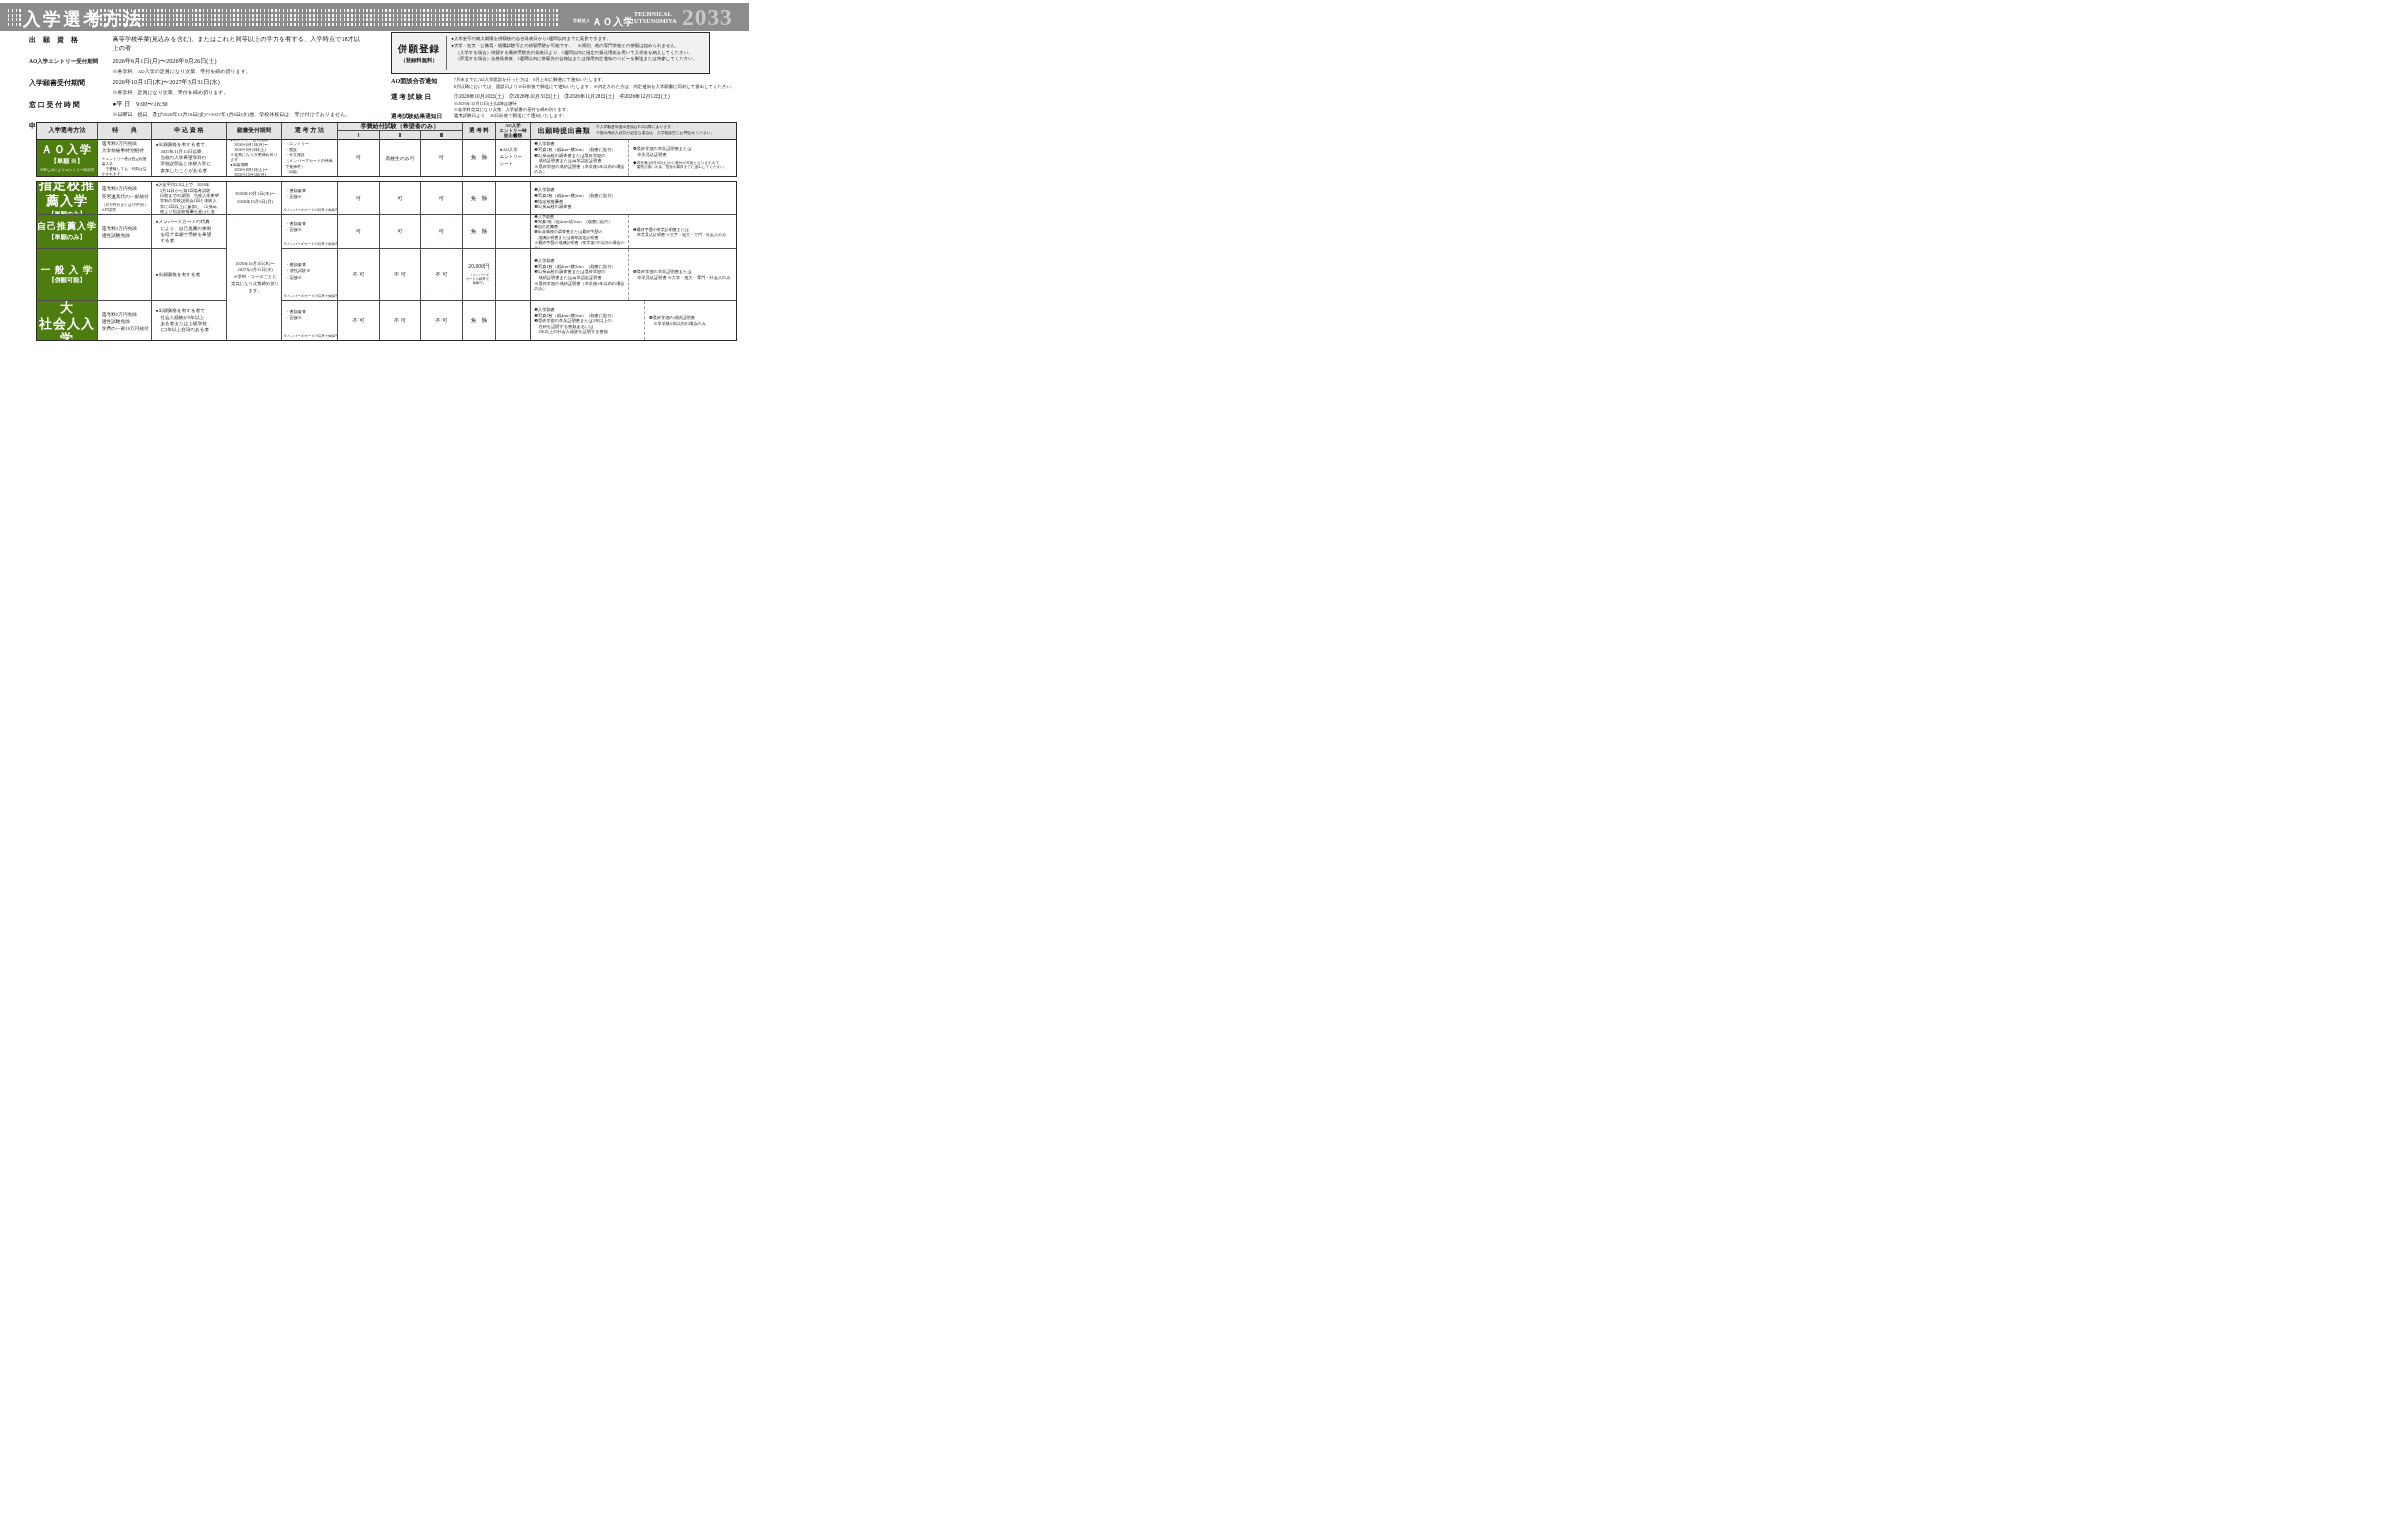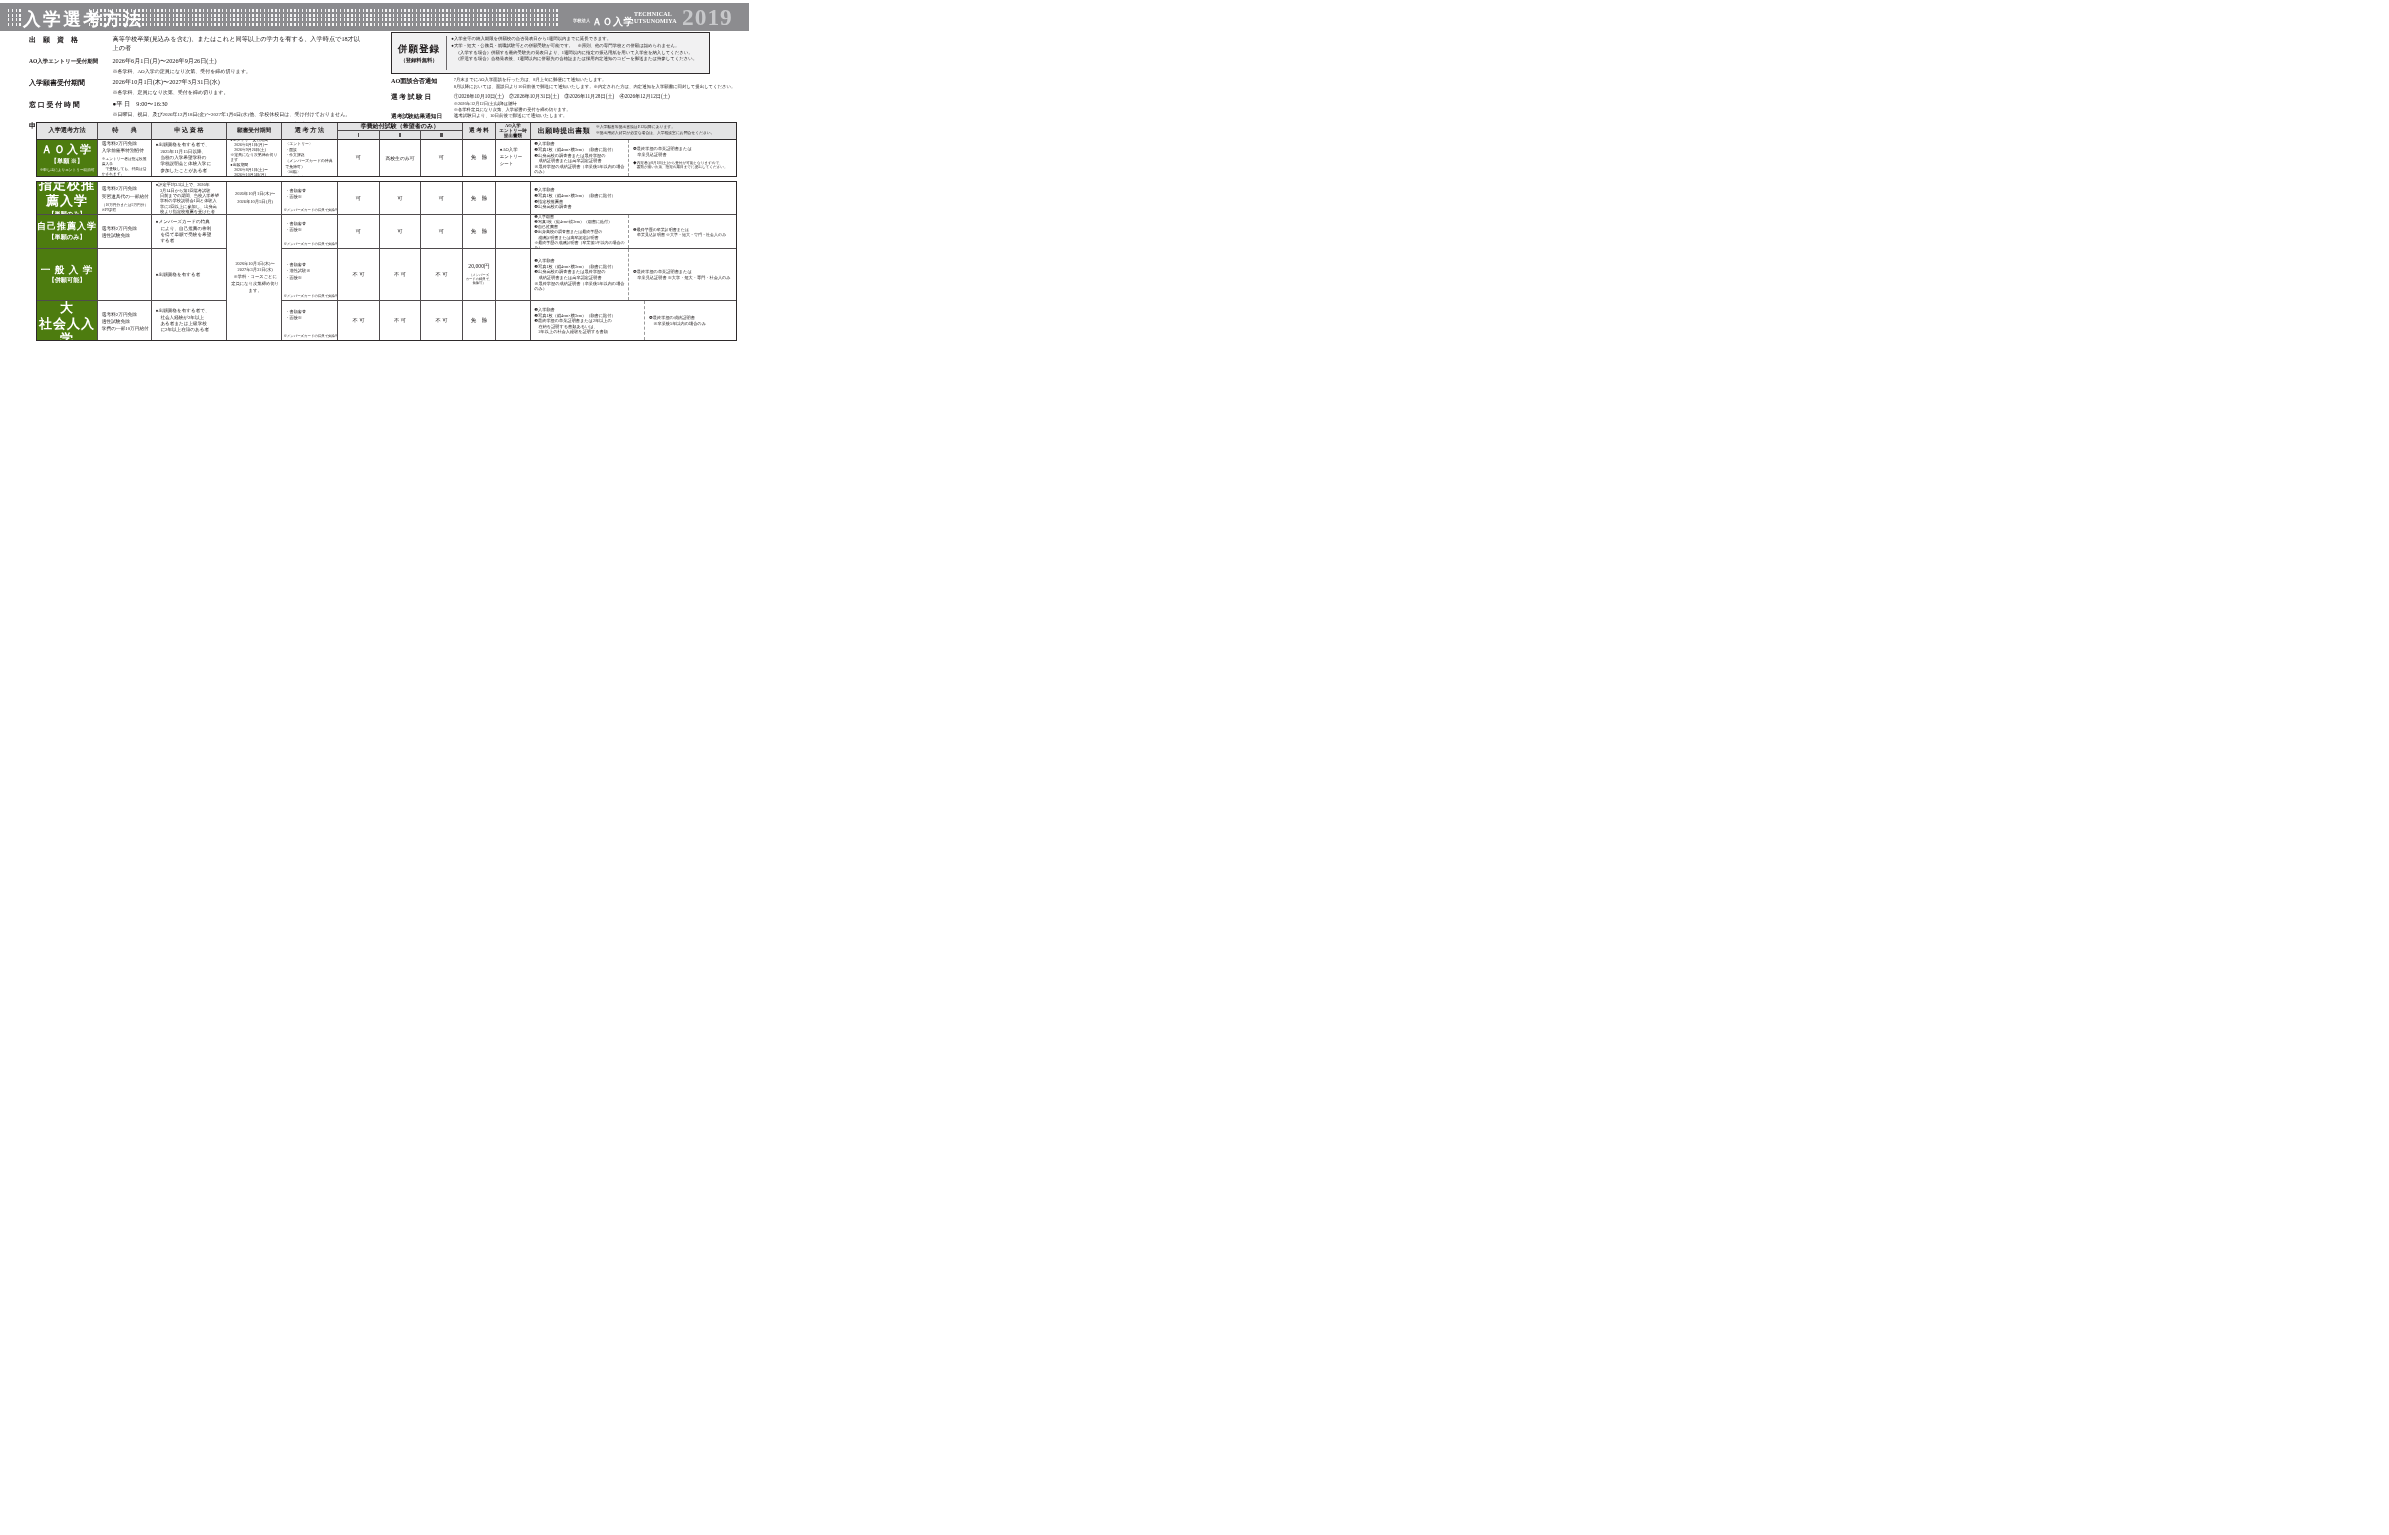--- a/index.html
+++ b/index.html
@@ -102,21 +102,21 @@
       </span>
     <span class="bar-title">入学選考方法</span>
     <span class="org">
       <span class="pre">学校法人</span>
       <span class="nm">ＡＯ入学</span>
     </span>
     <span class="brand">
       <div>TECHNICAL</div>
       <div>UTSUNOMIYA</div>
     </span>
-    <span class="year">2019</span>
+    <span class="year">2033</span>
   </div>
 
   <div class="info">
     <div class="irow">
       <div class="ilab big">出　願　資　格</div>
       <div class="ibody">
           <div class="imain">高等学校卒業(見込みを含む)、またはこれと同等以上の学力を有する、入学時点で18才以上の者</div>
         </div>
     </div>
     <div class="irow">

